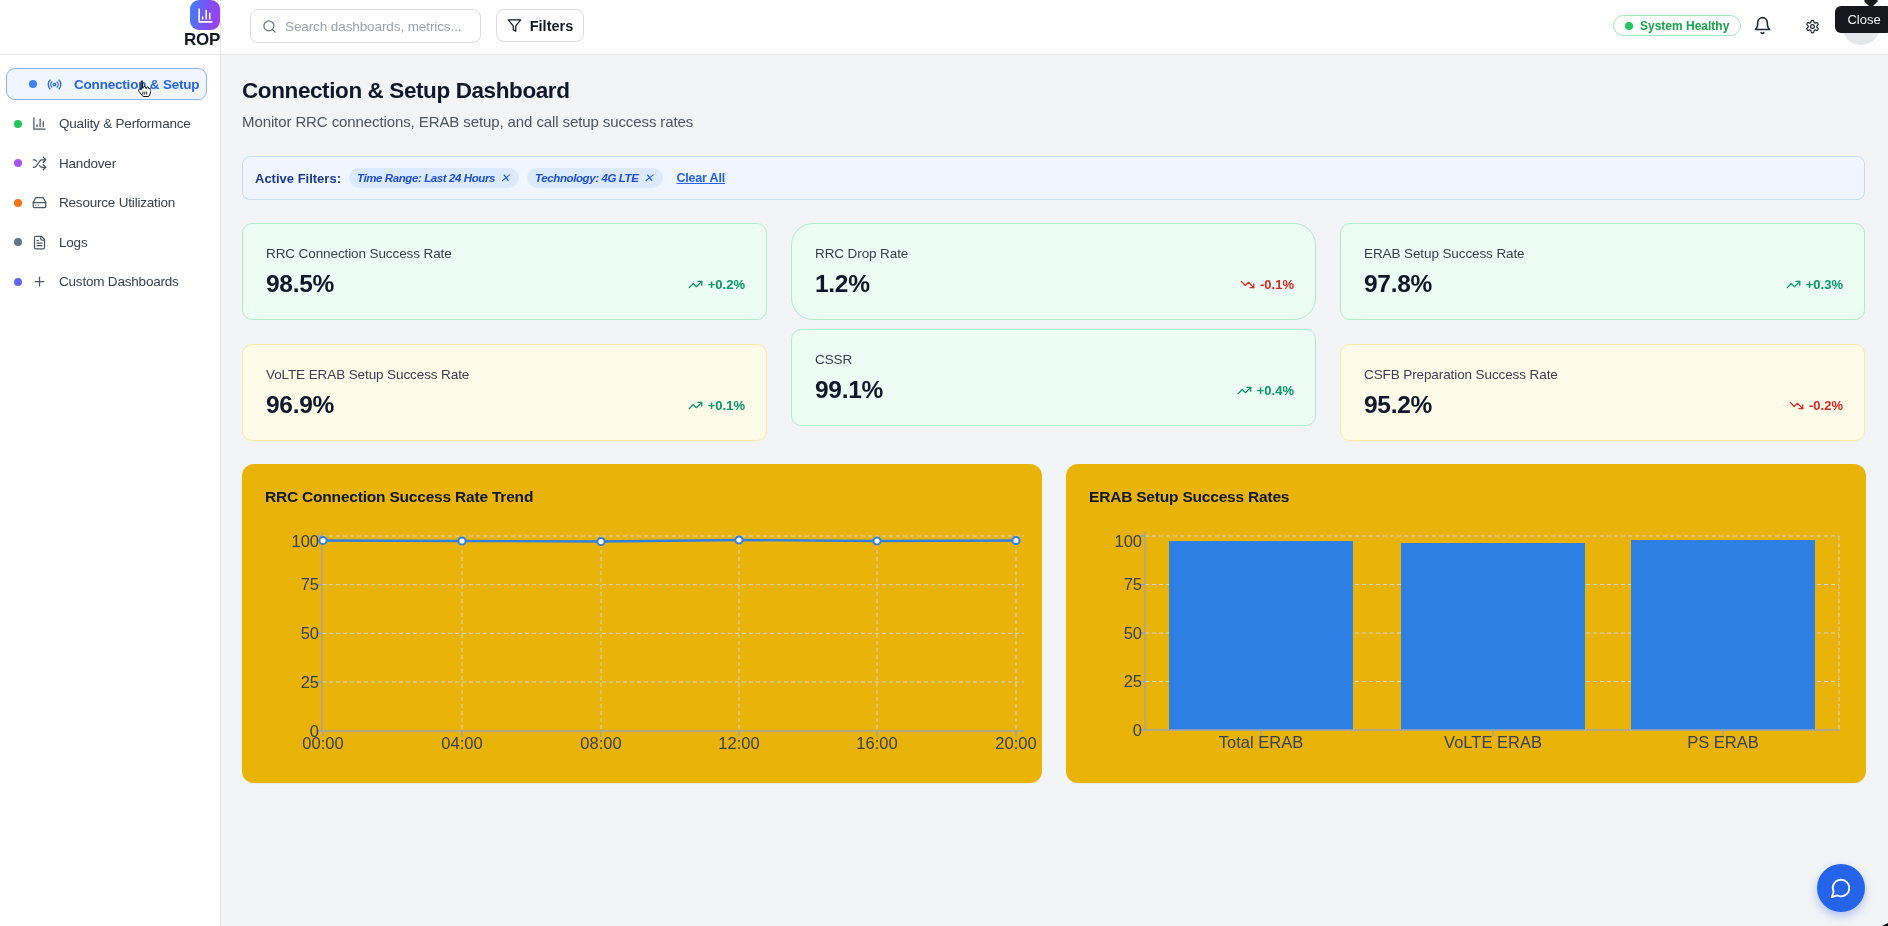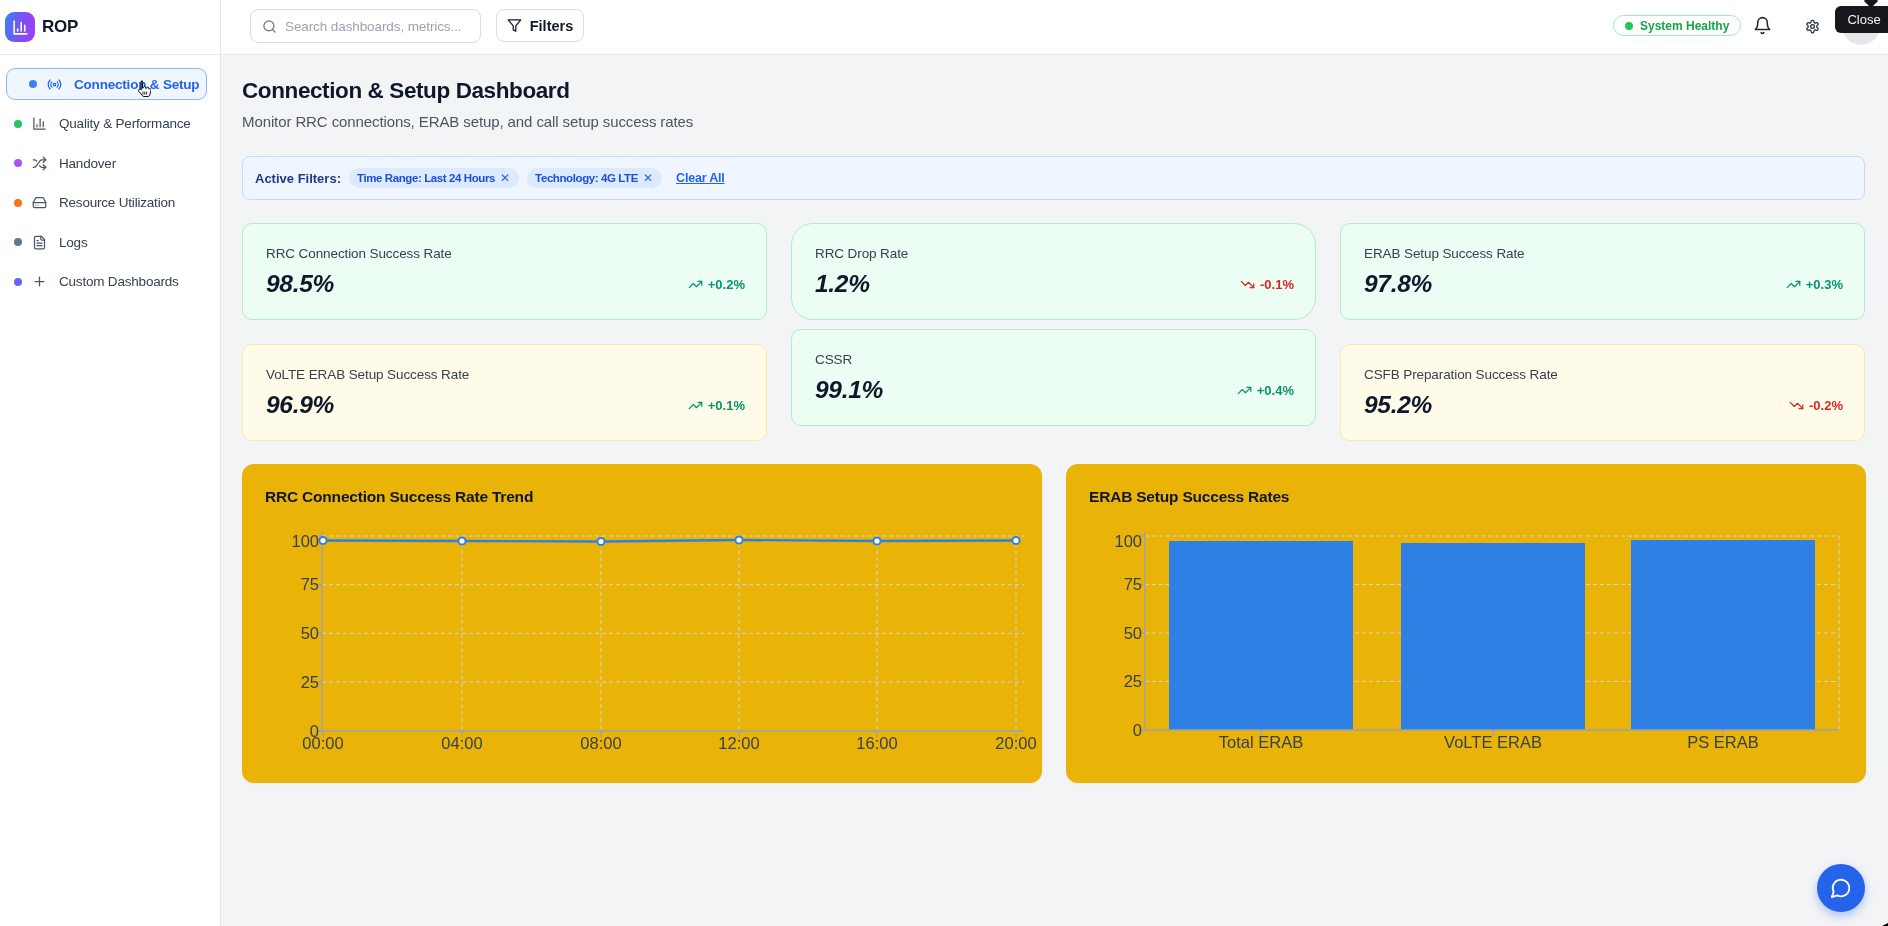--- a/index.html
+++ b/index.html
@@ -1,20 +1,20 @@
 <!DOCTYPE html>
 <html><head>
 <meta charset="utf-8">
 <style>
   * { margin:0; padding:0; box-sizing:border-box; }
   html,body { width:1888px; height:926px; overflow:hidden; font-family:"Liberation Sans", sans-serif; background:#f3f4f6; }
 
   
   #sidebar { position:absolute; left:0; top:0; width:221px; height:926px; background:#ffffff; border-right:1px solid #e5e7eb; z-index:5; }
-  #sb-head { height:55px; border-bottom:1px solid #e5e7eb; display:flex; align-items:center; padding-left:5px; }
+  #sb-head { height:55px; border-bottom:1px solid #e5e7eb; display:flex; align-items:flex-end; padding-left:5px;flex-direction:column; }
   #logo { width:30px; height:30px; border-radius:9px; background:linear-gradient(100deg,#3b82f6 0%,#7c50f4 55%,#a43cf2 100%); display:flex; align-items:center; justify-content:center; }
   #brand { font-size:17px; font-weight:700; color:#111827; margin-left:7px; letter-spacing:-0.3px; }
   #nav { padding:13px 13px 0 6px; }
   .nav-item { height:32px; border-radius:9px; display:flex; align-items:center; margin-bottom:7.5px; padding-left:8px; color:#374151; font-size:13.5px; font-weight:500; letter-spacing:-0.2px; }
   .nav-item.active { background:#eff6ff; border:1px solid #8ab6f8; color:#2563eb; font-weight:700; padding-left:22px; }
   .dot { width:8px; height:8px; border-radius:50%; flex:0 0 8px; }
   .nav-ic { width:15px; height:15px; margin-left:10px; margin-right:12px; flex:0 0 15px; }
   .nav-item svg { stroke:#4b5563; }
   .nav-item.active svg { stroke:#2563eb; }
 
@@ -33,30 +33,30 @@
   #tooltip { position:absolute; left:1835px; top:6px; width:58px; height:27px; background:#16181d; border-radius:6px; color:#f5f5f5; font-size:13px; display:flex; align-items:center; justify-content:center; z-index:6; }
   #tooltip-arrow { position:absolute; left:1866px; top:-4px; width:10px; height:10px; background:#16181d; transform:rotate(45deg); z-index:6; }
 
   
   #main { position:absolute; left:221px; top:55px; right:0; bottom:0; background:#f3f4f6; }
   #title { position:absolute; left:21px; top:23px; font-size:22.5px; font-weight:700; color:#0f172a; letter-spacing:-0.4px; }
   #subtitle { position:absolute; left:21px; top:58px; font-size:15px; color:#4b5563; letter-spacing:-0.1px; }
 
   #filterbar { position:absolute; left:21px; top:101px; width:1623px; height:44px; background:#eff6ff; border:1px solid #c7dbf8; border-radius:8px; display:flex; align-items:center; padding-left:12px; }
   #filterbar .lbl { font-size:13px; font-weight:700; color:#1e3a8a; }
-  .chip { height:20px; background:#dbeafe; border-radius:999px; display:flex; align-items:center; padding:0 9px 1px 8px; margin-left:8px; gap:5px; }
+  .chip { height:20px; background:#dbeafe; border-radius:999px; display:flex; align-items:center; padding:0 9px 1px 8px; margin-left:8px; gap:5px;font-style:italic; }
   .chip .ct { font-size:11.5px; font-weight:700; color:#1d4ed8; letter-spacing:-0.4px; white-space:nowrap; }
   .chip .x { font-size:12px; color:#2563eb; }
   #clearall { font-size:12.5px; font-weight:700; color:#2563eb; text-decoration:underline; margin-left:14px; letter-spacing:-0.2px; }
 
   .kpi { position:absolute; width:525px; height:97px; border-radius:10px; border:1px solid; padding:22px 24px 0 23px; }
   .kpi.green { background:#ecfdf3; border-color:#b2eccb; }
   .kpi.yellow { background:#fefce8; border-color:#fbe9a2; }
   .kpi .klabel { font-size:13.5px; color:#374151; letter-spacing:-0.1px; }
-  .kpi .kval { font-size:24.5px; font-weight:700; color:#0f172a; margin-top:9px; letter-spacing:-0.3px;font-style:italic; }
+  .kpi .kval { font-size:24.5px; font-weight:700; color:#0f172a; margin-top:9px; letter-spacing:-0.3px; }
   .kpi .trend { position:absolute; right:21px; top:53px; display:flex; align-items:center; gap:5px; font-size:13px; font-weight:700; }
   .trend.up { color:#059669; }
   .trend.down { color:#dc2626; }
 
   .chartcard { position:absolute; top:409px; width:800px; height:319px; background:#eab308; border-radius:12px; box-shadow:0 1px 2px rgba(0,0,0,.05); }
   .chartcard h3 { position:absolute; left:23px; top:24px; font-size:15.5px; font-weight:700; color:#0f172a; letter-spacing:-0.2px; }
 
   #fab { position:absolute; left:1817px; top:864px; width:48px; height:48px; border-radius:50%; background:#2563eb; display:flex; align-items:center; justify-content:center; box-shadow:0 4px 10px rgba(37,99,235,.35); z-index:5; }
   #corner-cursor { position:absolute; right:0; bottom:0; width:0; height:0; border-right:6px solid #000; border-top:3px solid transparent; z-index:9; }
   #hand-cursor { position:absolute; left:134px; top:80px; z-index:9; }

